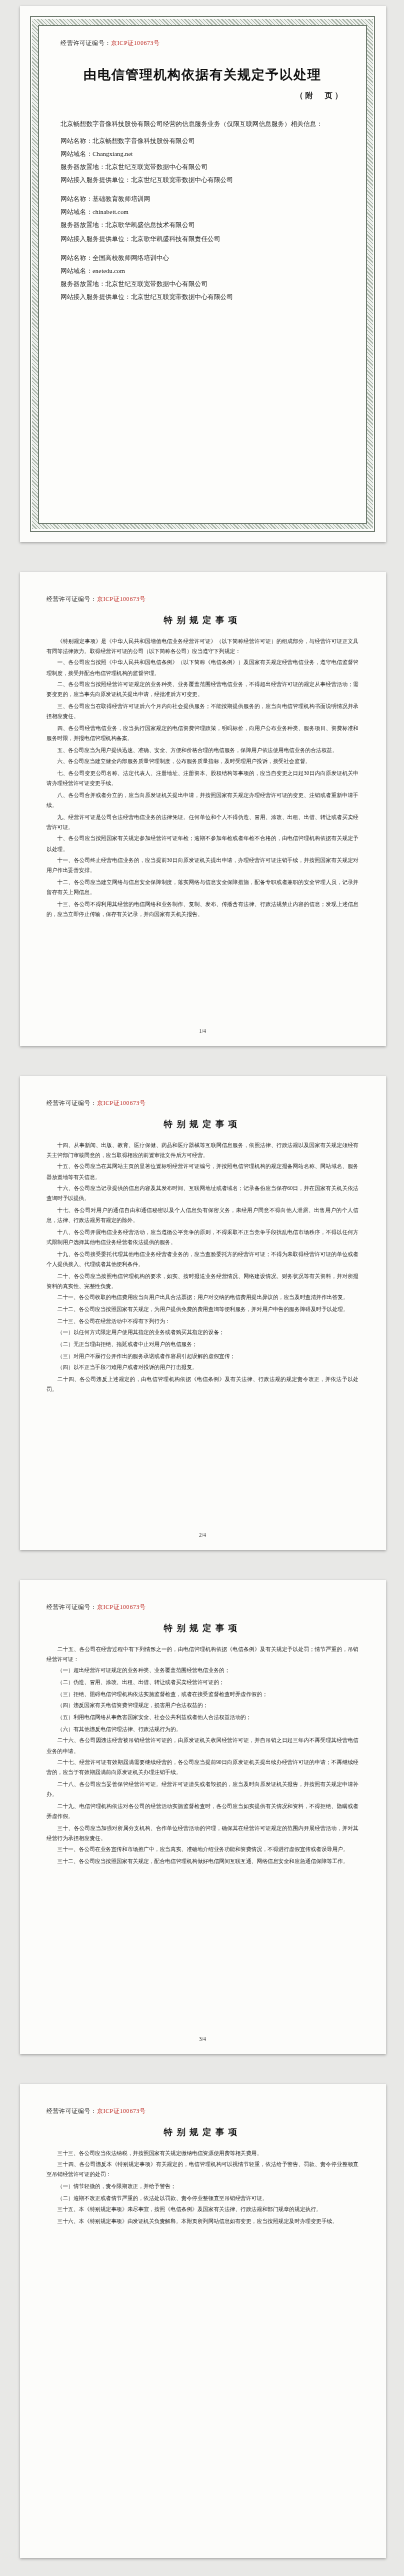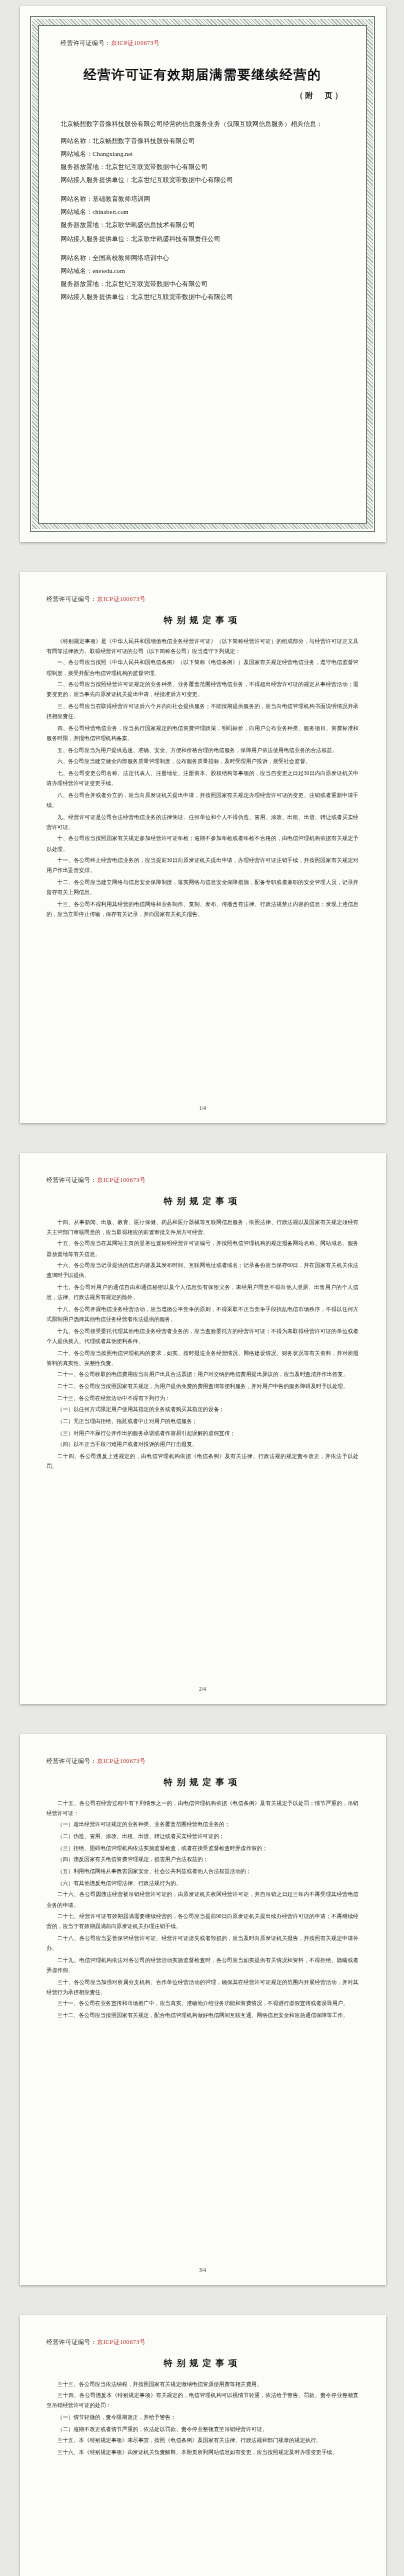--- a/index.html
+++ b/index.html
@@ -79,21 +79,21 @@
   .cert-entries { font-size: 6.4px; }
   .cert-entry {
     margin: 0;
     line-height: 2.05;
     text-align: justify;
   }
   .cert-entry.group-start { margin-top: 6.2px; }
 
   
   .prov {
-    height: 551px;
+    height: 474px;
     padding: 23px 27px 19px 27px;
   }
   .prov-title {
     margin: 11.3px 0 8.2px 0;
     text-align: center;
     font-size: 8.8px;
     font-weight: bold;
     letter-spacing: 4.1px;
   }
   .prov-body {
@@ -119,21 +119,21 @@
 
 <div class="canvas">
 
   <section class="page cert">
     <div class="frame-a">
       <div class="frame-band">
         <div class="frame-b">
           <div class="lic-line">
             <span>经营许可证编号：</span><span class="red">京ICP证100673号</span>
           </div>
-          <h1 class="cert-title">经营许可证有效期届满需要继续经营的</h1>
+          <h1 class="cert-title">由电信管理机构依据有关规定予以处理</h1>
           <div class="cert-sub">（附　页）</div>
           <p class="cert-intro">北京畅想数字音像科技股份有限公司经营的信息服务业务（仅限互联网信息服务）相关信息：</p>
           <div class="cert-entries">
               <p class="cert-entry">网站名称：北京畅想数字音像科技股份有限公司</p>
               <p class="cert-entry">网站域名：Changxiang.net</p>
               <p class="cert-entry">服务器放置地：北京世纪互联宽带数据中心有限公司</p>
               <p class="cert-entry">网站接入服务提供单位：北京世纪互联宽带数据中心有限公司</p>
               <p class="cert-entry group-start">网站名称：基础教育教师培训网</p>
               <p class="cert-entry">网站域名：chinabett.com</p>
               <p class="cert-entry">服务器放置地：北京歌华凯盛信息技术有限公司</p>

